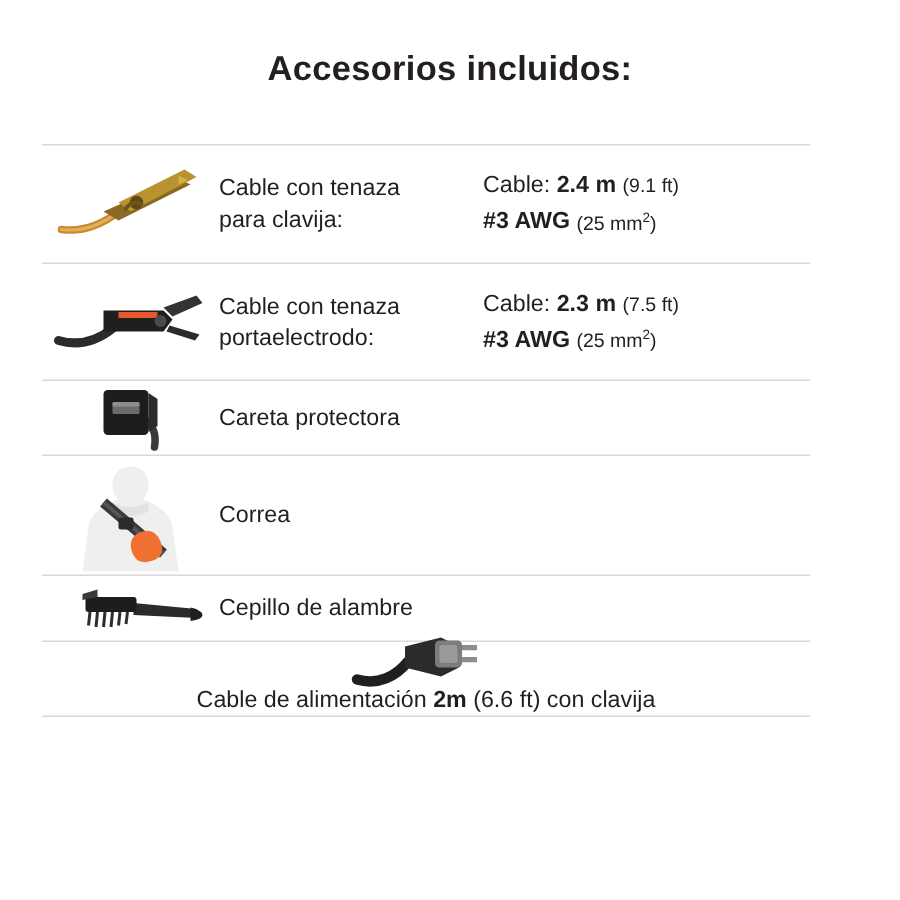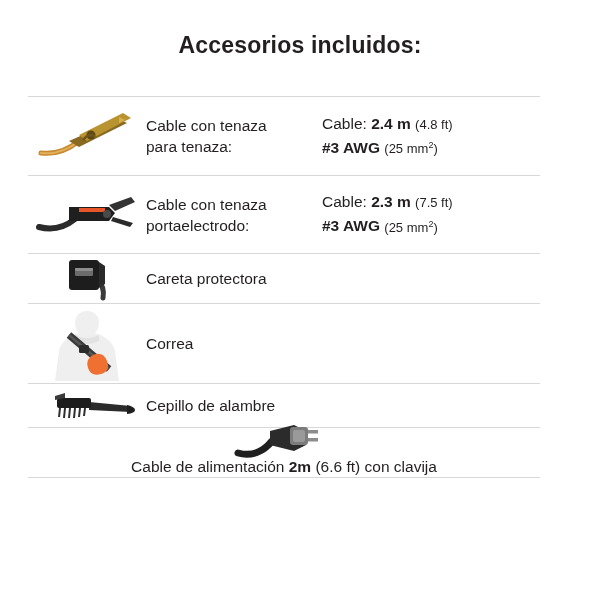--- a/index.html
+++ b/index.html
@@ -127,26 +127,26 @@
             <circle cx="56" cy="28" r="4.5" fill="#5f4a16"></circle>
 
             <path d="M84 10 l6 3 -6 3 z" fill="#d8b04a"></path>
 
             <path d="M48 33 q6 -8 12 -3" stroke="#6e5518" stroke-width="2.5" fill="none"></path>
           </svg>
         </div>
       </div>
       <div class="cell-label">
         <div>Cable con tenaza</div>
-        <div>para tenaza:</div>
+        <div>para clavija:</div>
       </div>
       <div class="cell-spec">
         <div class="spec-line">
           <span>Cable: </span><span class="bold">2.4 m</span>
-          <span class="small">(4.8 ft)</span>
+          <span class="small">(9.1 ft)</span>
         </div>
         <div class="spec-line">
           <span class="bold">#3 AWG</span>
           <span class="small">(25 mm<sup>2</sup>)</span>
         </div>
       </div>
     </div>
 
     <div class="row r-electrode">
       <div class="cell-icon">

